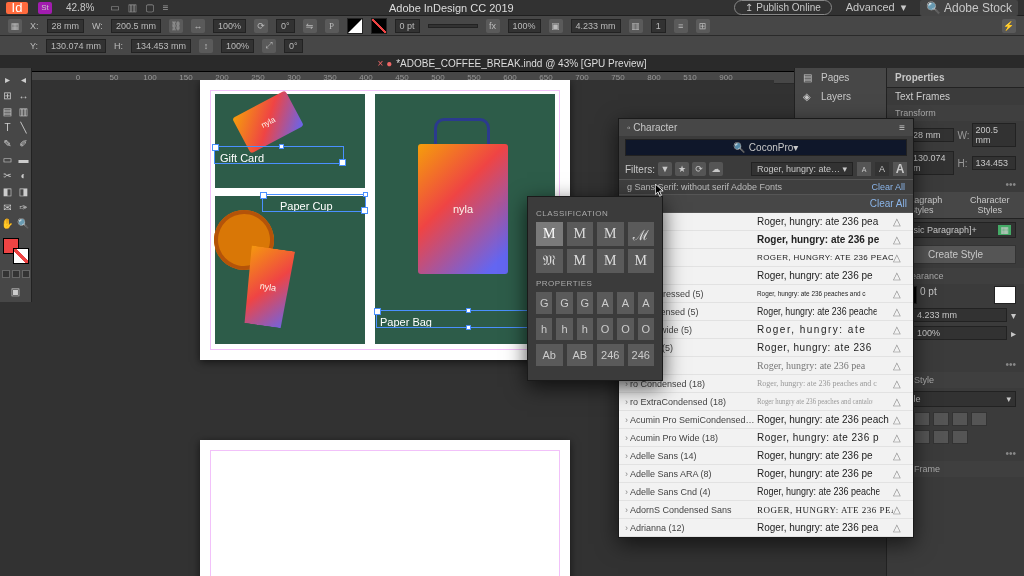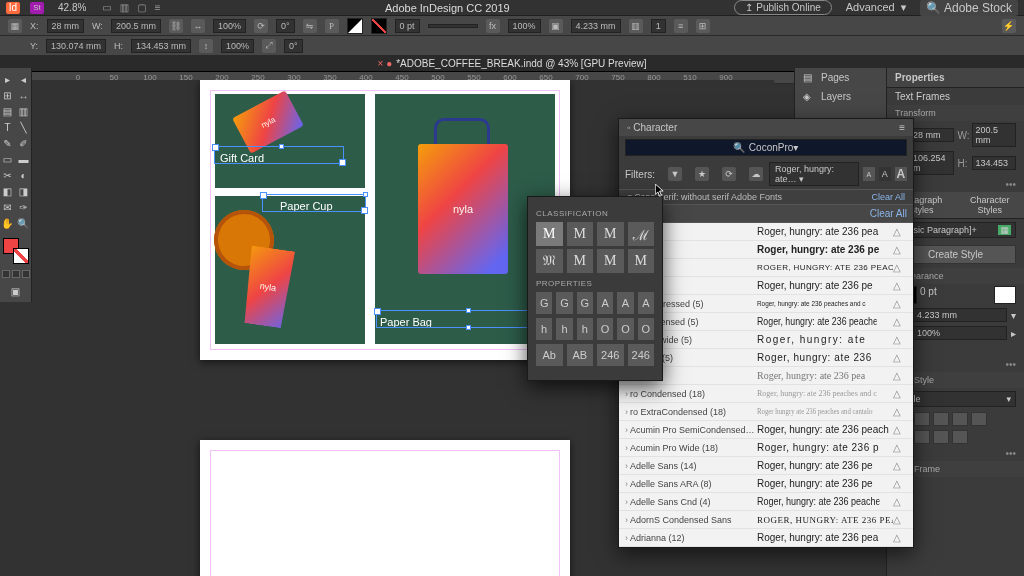--- a/index.html
+++ b/index.html
@@ -1,20 +1,20 @@
 <!DOCTYPE html>
 <html><head>
 <meta charset="utf-8">
 <style>
 * { margin: 0; padding: 0; box-sizing: border-box; font-family: -apple-system, "Segoe UI", Arial, sans-serif; }
 body { background: #323232; color: #c8c8c8; font-size: 10px; width: 1024px; height: 576px; overflow: hidden; position: relative; }
 
 
 .titlebar { height: 16px; background: #323232; display: flex; align-items: center; padding: 0 6px; gap: 10px; border-bottom: 1px solid #1f1f1f; }
-.titlebar .logo { width: 14px; height: 12px; background: #ff6a3d; border-radius: 2px; color: #fff; font-size: 10px; display: flex; align-items: center; justify-content: center; }
+.titlebar .logo { width: 22px; height: 12px; background: #ff6a3d; border-radius: 2px; color: #fff; font-size: 13px; display: flex; align-items: center; justify-content: center; }
 .titlebar .abbr { background: #a21caf; width: 14px; height: 12px; font-size: 8px; display: flex; align-items: center; justify-content: center; border-radius: 2px; }
 .titlebar .zoom { font-size: 10px; margin-left: 4px; }
 .titlebar .cicons { display: flex; gap: 8px; margin-left: 6px; font-size: 10px; color: #999; }
 .titlebar .spacer { flex: 1; text-align: center; font-size: 11px; color: #ddd; }
 .titlebar .right { display: flex; gap: 14px; align-items: center; font-size: 11px; }
 .titlebar .publish { border: 1px solid #888; border-radius: 10px; padding: 1px 10px; font-size: 10px; }
 .titlebar .stock { background: #444; padding: 1px 6px; border-radius: 2px; font-size: 12px; }
 
 
 .ctrlbar { height: 20px; background: #474747; border-bottom: 1px solid #2a2a2a; display: flex; align-items: center; padding: 0 8px; gap: 8px; font-size: 9px; color: #bbb; }
@@ -89,21 +89,21 @@
 .propcol .bigsw { width: 22px; height: 18px; border: 1px solid #222; }
 
 
 .charpanel { position: absolute; left: 618px; top: 118px; width: 296px; background: #3b3b3b; border: 1px solid #1a1a1a; box-shadow: 0 6px 20px rgba(0,0,0,0.6); font-size: 10px; z-index: 50; }
 .charpanel .tab { background: #474747; padding: 3px 8px; display: flex; justify-content: space-between; }
 .charpanel .fontfield { margin: 3px 6px; background: #0f172a; border: 1px solid #222; padding: 2px 6px; display: flex; justify-content: center; }
 .charpanel .subtabs { display: flex; gap: 10px; padding: 3px 8px; border-bottom: 1px solid #555; }
 .charpanel .subtabs .st { padding-bottom: 2px; cursor: pointer; }
 .charpanel .subtabs .st.active { border-bottom: 2px solid #ccc; }
 .charpanel .filterrow { display: flex; align-items: center; padding: 3px 6px; gap: 6px; border-bottom: 1px solid #555; justify-content: space-between; }
-.charpanel .filterrow .lg { display: flex; gap: 13px; align-items: center; }
+.charpanel .filterrow .lg { display: flex; gap: 3px; align-items: center; }
 .charpanel .filterrow .rg { display: flex; gap: 4px; align-items: center; }
 .charpanel .filterrow .ficon { width: 14px; height: 14px; display: flex; align-items: center; justify-content: center; background: #555; border-radius: 2px; font-size: 9px; cursor: pointer; }
 .charpanel .sample { background: #323232; padding: 1px 5px; font-size: 9px; border: 1px solid #222; }
 .charpanel .Aa { width: 14px; height: 14px; background: #555; display: flex; align-items: center; justify-content: center; font-size: 9px; cursor: pointer; }
 .charpanel .Aa.dark { background: #333; }
 .charpanel .infostrip { display: flex; justify-content: space-between; padding: 2px 8px; background: #3f3f3f; font-size: 9px; border-bottom: 1px solid #555; color: #8ab4e8; }
 .charpanel .infostrip .left { color: #bbb; }
 .charpanel .fontlist { max-height: 340px; overflow: hidden; background: #f2f2f2; color: #444; }
 .charpanel .fontlist .frow { display: flex; align-items: center; padding: 2px 6px; border-bottom: 1px solid #e2e2e2; height: 18px; }
 .charpanel .fontlist .frow .fname { flex: 0 0 132px; font-size: 9px; white-space: nowrap; overflow: hidden; text-overflow: ellipsis; }
@@ -322,21 +322,21 @@
   <div class="sub">Text Frames</div>
   <div class="sec">Transform</div>
   <div class="row">
       <span class="lbl">X:</span>
       <span class="fv">28 mm</span>
       <span class="lbl">W:</span>
       <span class="fv">200.5 mm</span>
     </div>
   <div class="row">
       <span class="lbl">Y:</span>
-      <span class="fv">106.254 m</span>
+      <span class="fv">130.074 m</span>
       <span class="lbl">H:</span>
       <span class="fv">134.453</span>
     </div>
   <div class="row" style="justify-content:flex-end;color:#888">•••</div>
   <div class="tabrow">
       <div>Paragraph Styles</div>
       <div>Character Styles</div>
     </div>
   <div class="dd">
       <span>[Basic Paragraph]+</span>

